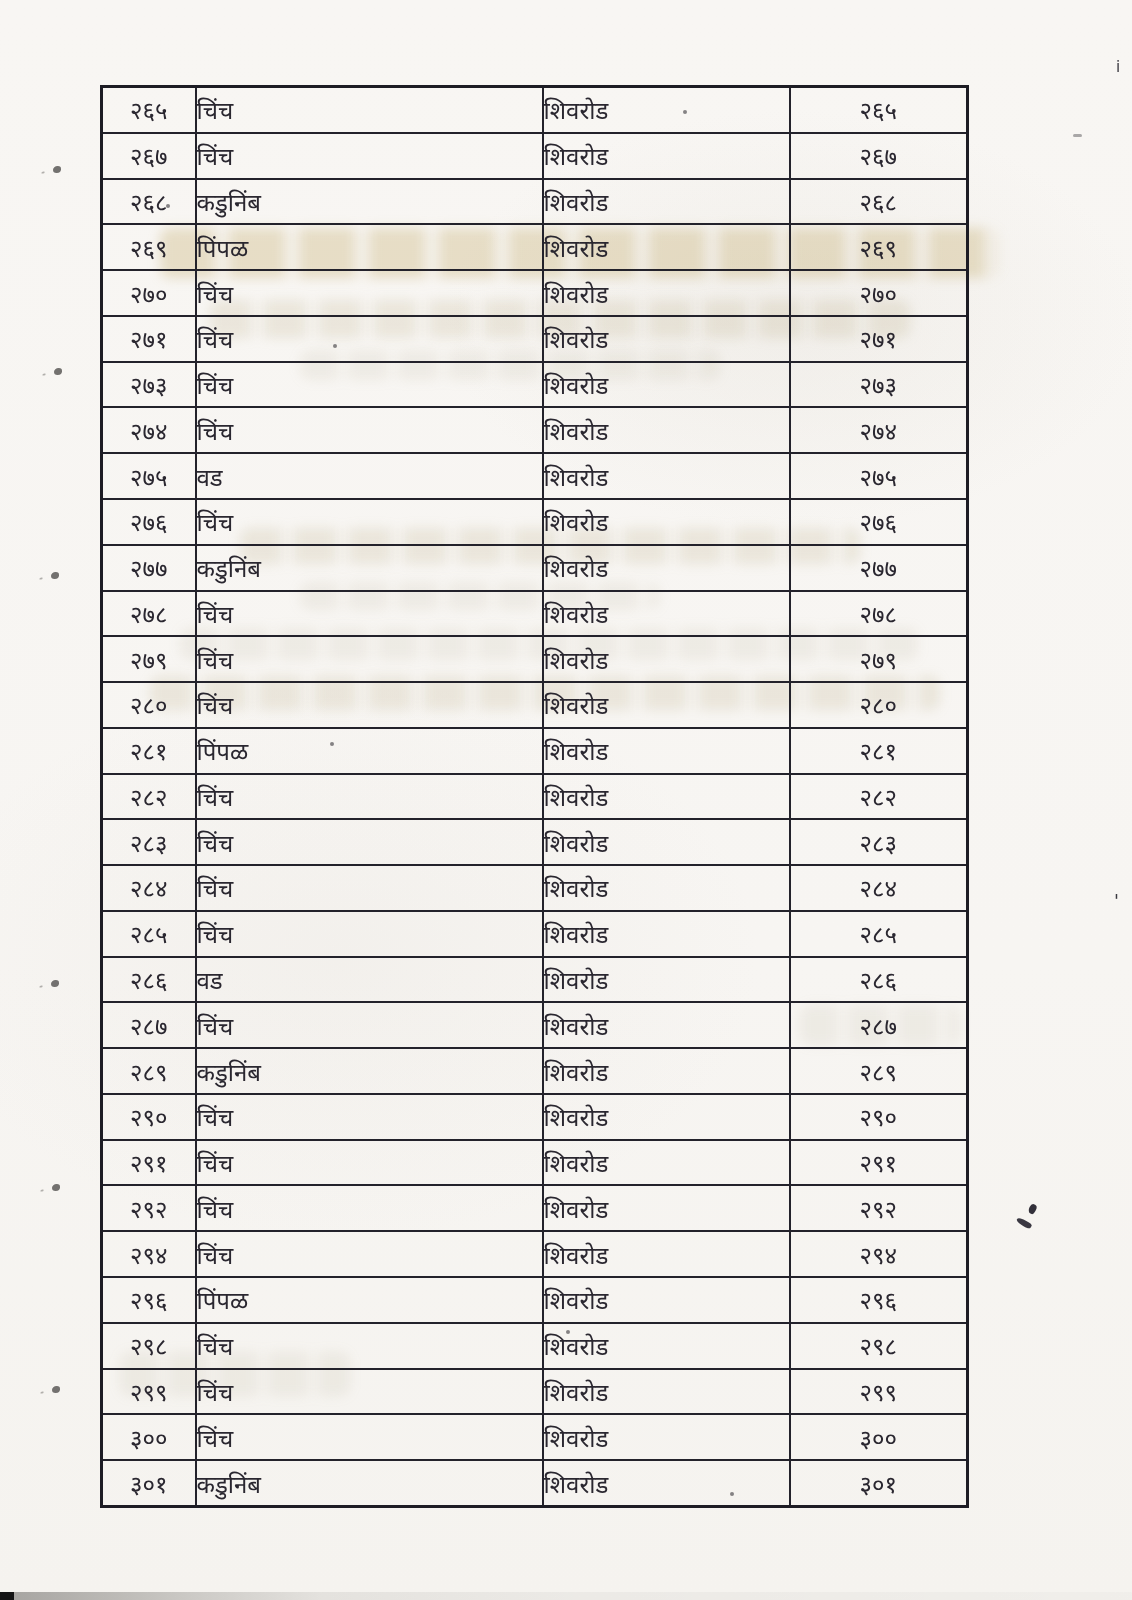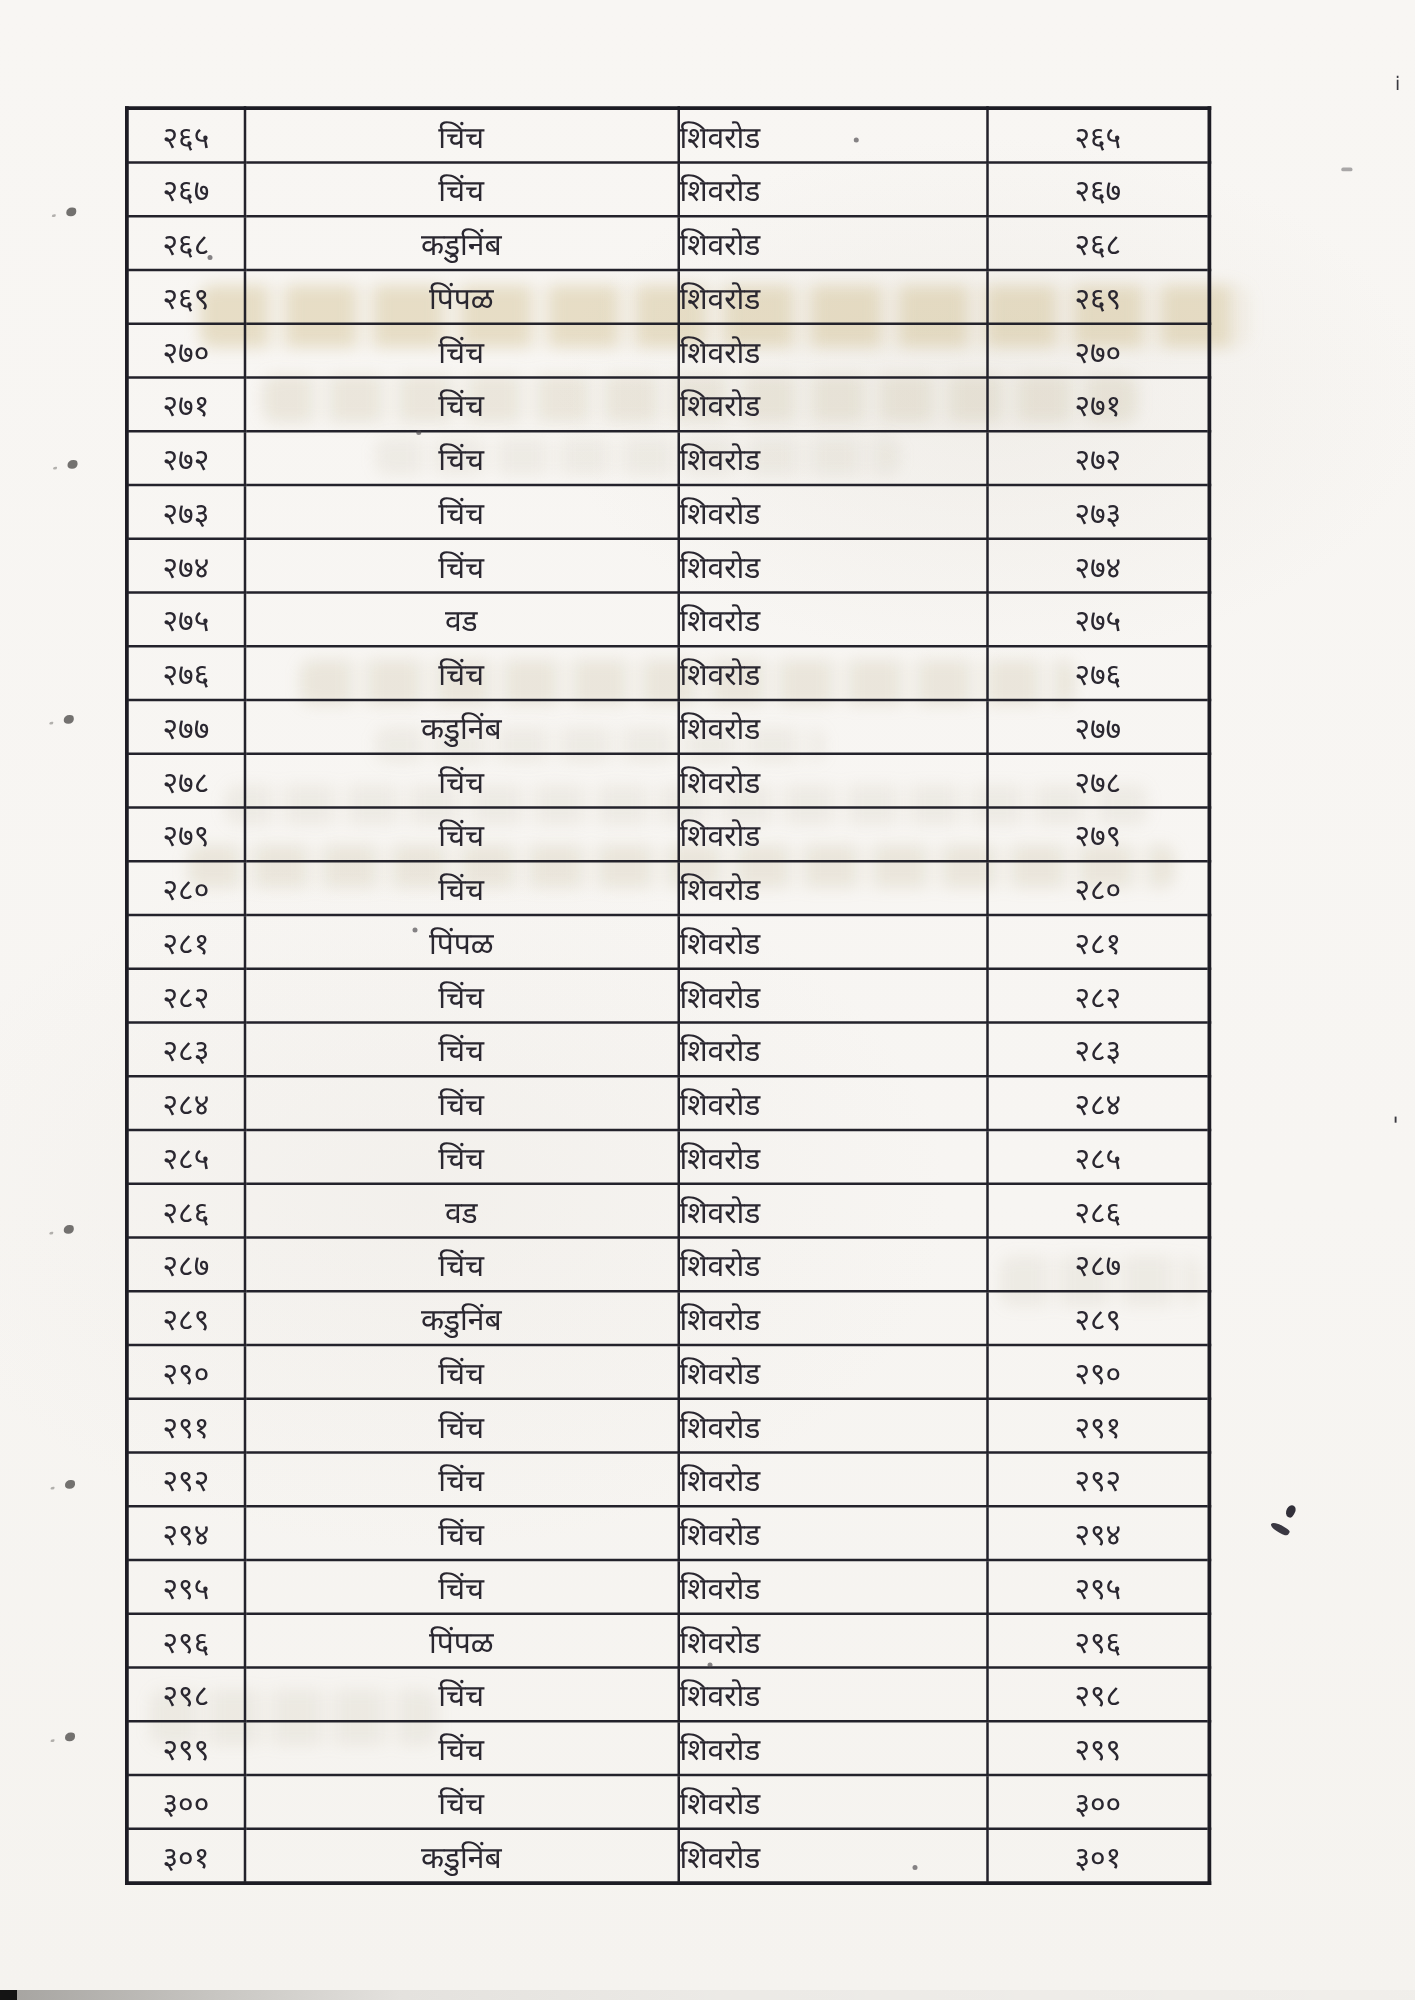--- a/index.html
+++ b/index.html
@@ -66,21 +66,21 @@
     vertical-align: middle;
     padding: 0;
     height: 37px;
     overflow: hidden;
     white-space: nowrap;
   }
   table.tree-table {
     border: 3px solid #1d1c24;
   }
   td.col-sr   { text-align: center; }
-  td.col-tree { text-align: center; padding-left: 10px; }
+  td.col-tree { text-align: left; padding-left: 10px; }
   td.col-loc  { text-align: left; padding-left: 8px; }
   td.col-sr2  { text-align: center; }
 
   
   .artifact {
     position: absolute;
     z-index: 3;
     pointer-events: none;
   }
   .margin-dot {
@@ -181,26 +181,20 @@
     <td class="col-loc">शिवरोड</td>
     <td class="col-sr2">२७०</td>
   </tr>
         <tr>
     <td class="col-sr">२७१</td>
     <td class="col-tree">चिंच</td>
     <td class="col-loc">शिवरोड</td>
     <td class="col-sr2">२७१</td>
   </tr>
         <tr>
-    <td class="col-sr">२७२</td>
-    <td class="col-tree">चिंच</td>
-    <td class="col-loc">शिवरोड</td>
-    <td class="col-sr2">२७२</td>
-  </tr>
-        <tr>
     <td class="col-sr">२७३</td>
     <td class="col-tree">चिंच</td>
     <td class="col-loc">शिवरोड</td>
     <td class="col-sr2">२७३</td>
   </tr>
         <tr>
     <td class="col-sr">२७४</td>
     <td class="col-tree">चिंच</td>
     <td class="col-loc">शिवरोड</td>
     <td class="col-sr2">२७४</td>
@@ -305,26 +299,20 @@
     <td class="col-sr">२९२</td>
     <td class="col-tree">चिंच</td>
     <td class="col-loc">शिवरोड</td>
     <td class="col-sr2">२९२</td>
   </tr>
         <tr>
     <td class="col-sr">२९४</td>
     <td class="col-tree">चिंच</td>
     <td class="col-loc">शिवरोड</td>
     <td class="col-sr2">२९४</td>
-  </tr>
-        <tr>
-    <td class="col-sr">२९५</td>
-    <td class="col-tree">चिंच</td>
-    <td class="col-loc">शिवरोड</td>
-    <td class="col-sr2">२९५</td>
   </tr>
         <tr>
     <td class="col-sr">२९६</td>
     <td class="col-tree">पिंपळ</td>
     <td class="col-loc">शिवरोड</td>
     <td class="col-sr2">२९६</td>
   </tr>
         <tr>
     <td class="col-sr">२९८</td>
     <td class="col-tree">चिंच</td>

